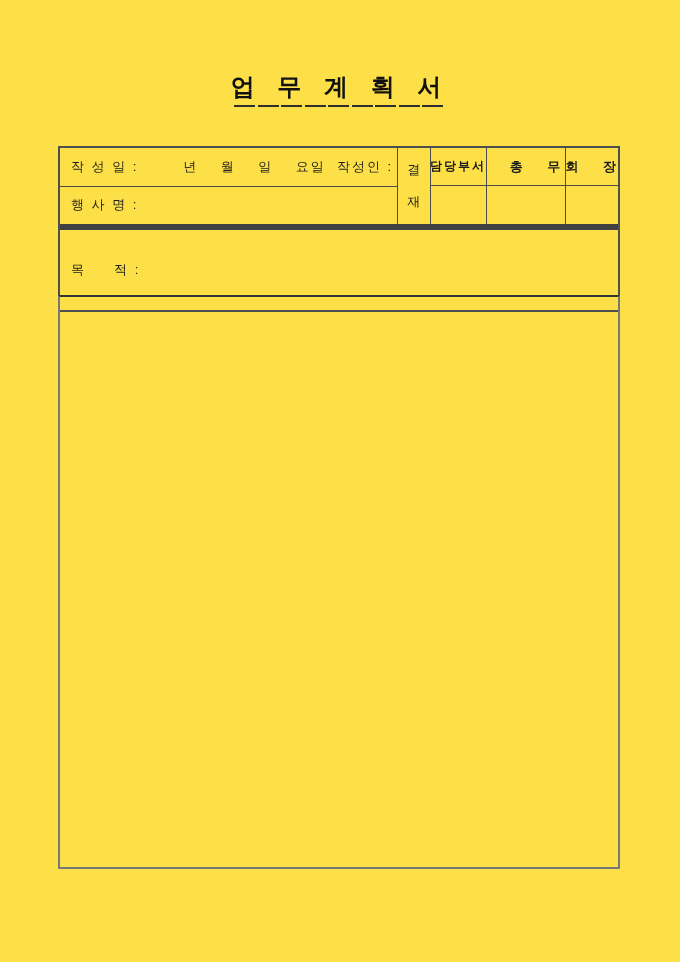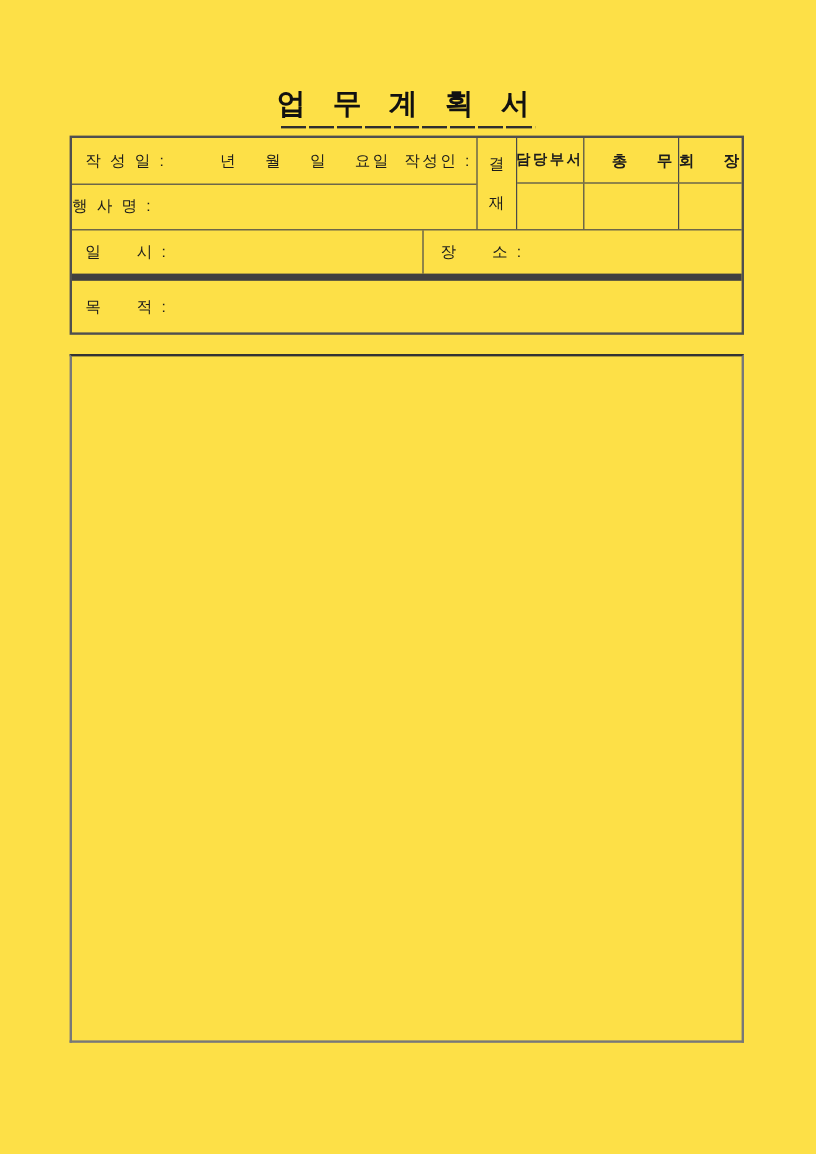--- a/index.html
+++ b/index.html
@@ -23,31 +23,31 @@
     letter-spacing:8px;white-space:pre;
     line-height:30px;
   }
   .title-underline{
     width:212px;height:2px;margin:3px auto 0 auto;
     background:repeating-linear-gradient(90deg,#2e2e2e 0px,#2e2e2e 21px,transparent 21px,transparent 23.5px);
   }
 
   
   .ttable{
-    position:absolute;left:58px;top:113px;
+    position:absolute;left:58px;top:146px;
     width:562px;height:166px;
     box-sizing:border-box;
     border:2px solid #4f4f4f;
     display:flex;flex-direction:column;
     font-size:13px;
   }
   .row-a{height:76px;display:flex;}
   .col-left{width:355px;box-sizing:border-box;border-right:1px solid #4a4a4a;display:flex;flex-direction:column;}
   .cell-r1{flex:1;box-sizing:border-box;border-bottom:1px solid #4a4a4a;display:flex;align-items:center;padding-left:11px;}
-  .cell-r2{flex:1;display:flex;align-items:center;}
+  .cell-r2{flex:1;display:flex;align-items:center;padding-left:11px;}
   .col-stamp{
     width:34px;box-sizing:border-box;border-right:1px solid #4a4a4a;
     display:flex;flex-direction:column;justify-content:space-evenly;align-items:center;
   }
   .col-appr{flex:1;display:flex;flex-direction:column;font-weight:bold;}
   .appr-head{height:38px;box-sizing:border-box;border-bottom:1px solid #4a4a4a;display:flex;}
   .appr-sign{flex:1;display:flex;}
   .appr-cell{box-sizing:border-box;display:flex;align-items:center;justify-content:center;}
   .appr-cell.c1{width:56px;border-right:1px solid #4a4a4a;}
   .appr-cell.c2{width:58px;border-right:1px solid #4a4a4a;margin-left:21px;}
@@ -113,28 +113,20 @@
         </div>
         <div class="appr-sign">
           <div class="appr-cell c1"></div>
           <div class="appr-cell c2"></div>
           <div class="appr-cell c3"></div>
         </div>
       </div>
 
     </div>
 
-    <div class="row-b">
-      <div class="cell-datetime">
-        <span class="lbl">일     시 :</span>
-      </div>
-      <div class="cell-place">
-        <span class="lbl">장     소 :</span>
-      </div>
-    </div>
 
     <div class="row-c">
       <span class="lbl">목     적 :</span>
     </div>
 
   </div>
 
   <div class="bigbox"></div>
 
 </div>

